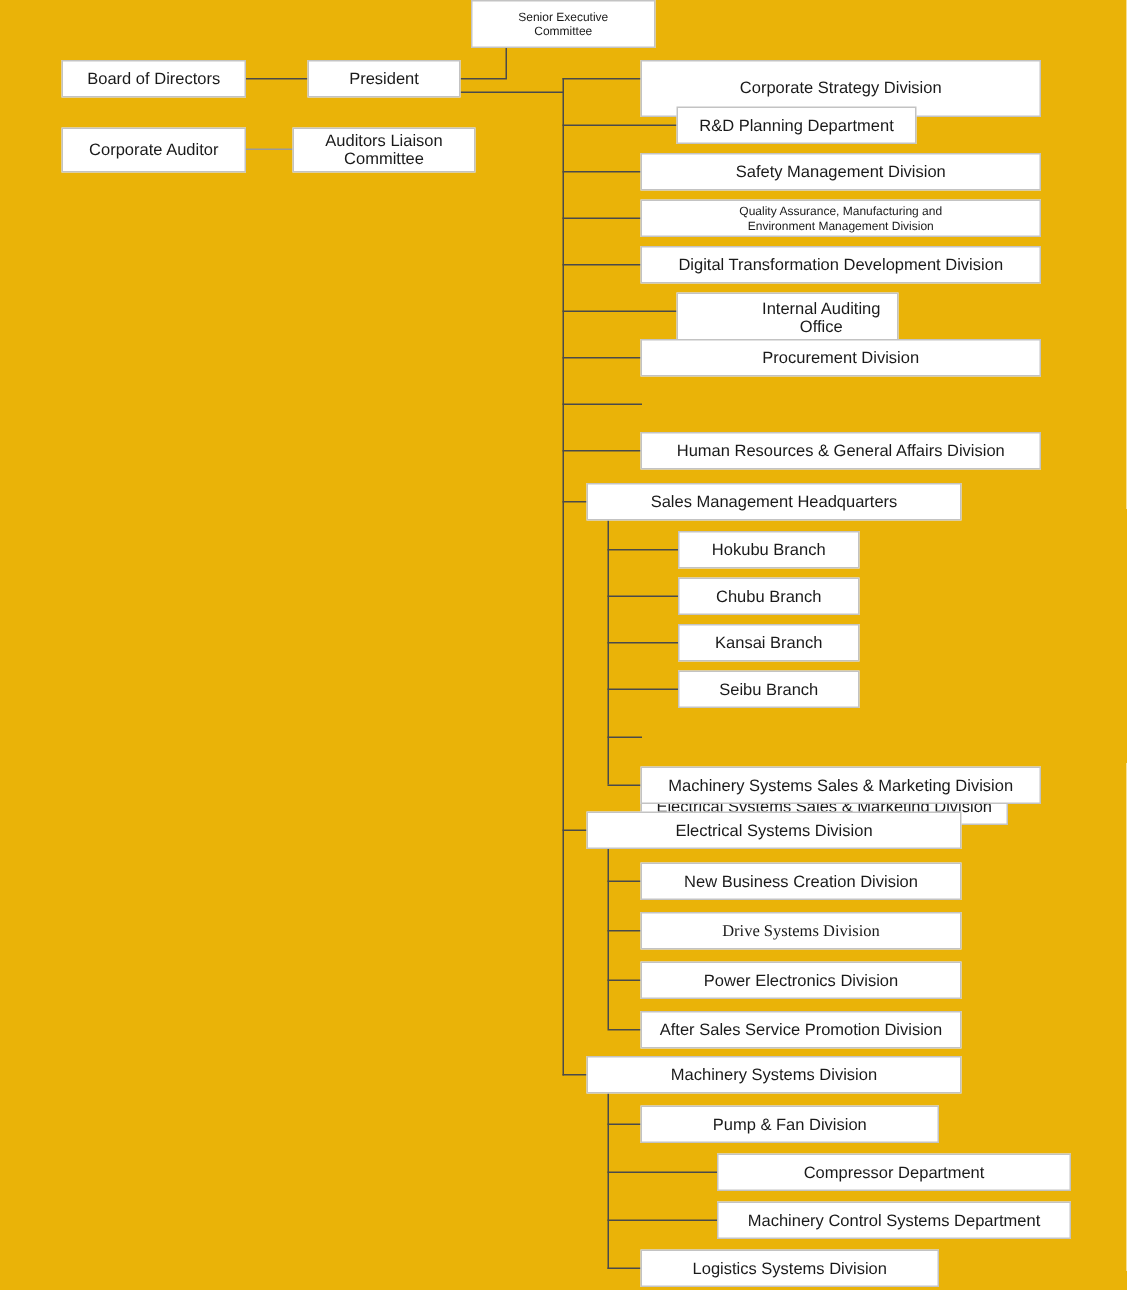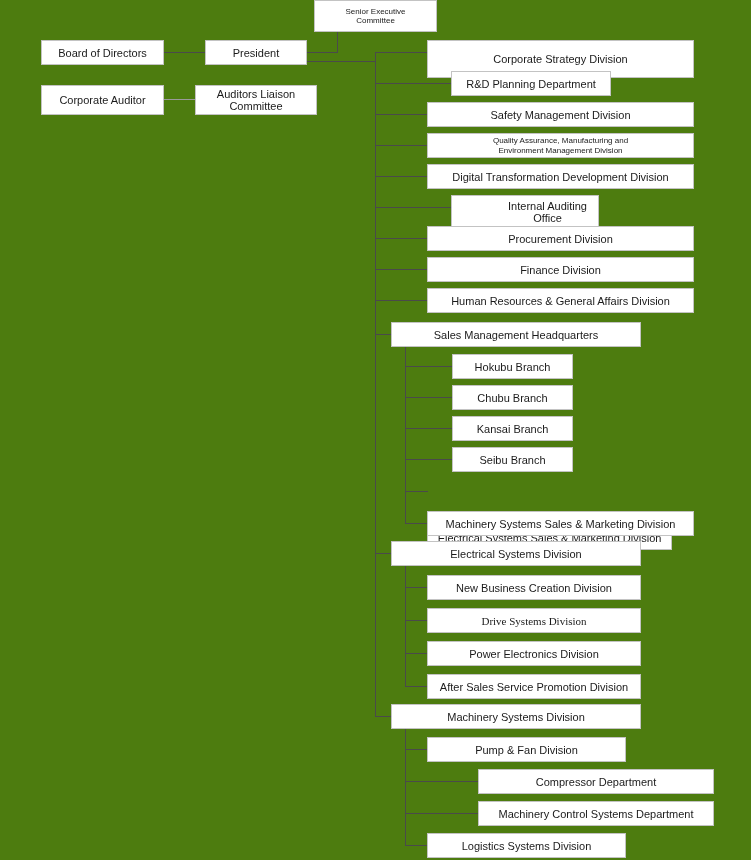--- a/index.html
+++ b/index.html
@@ -10,21 +10,21 @@
   }
   body {
     font-family: "Liberation Sans", sans-serif;
     color: #1a1a1a;
   }
   #chart {
     position: relative;
     width: 751px;
     height: 860px;
     overflow: hidden;
-    background: #4d7c0f;
+    background: #eab308;
   }
   .node {
     position: absolute;
     box-sizing: border-box;
     border: 1px solid #c3c3c3;
     background: #ffffff;
     display: flex;
     align-items: center;
     justify-content: center;
     text-align: center;
@@ -144,23 +144,20 @@
   </div>
 
   <div class="node" style="left:451px; top:195px; width:148px; height:33px;padding-left:48px;">
     <span class="label">Internal Auditing Office</span>
   </div>
 
   <div class="node" style="left:427px; top:226px; width:267px; height:25px;">
     <span class="label">Procurement Division</span>
   </div>
 
-  <div class="node" style="left:427px; top:257px; width:267px; height:25px;">
-    <span class="label">Finance Division</span>
-  </div>
 
   <div class="node" style="left:427px; top:288px; width:267px; height:25px;">
     <span class="label">Human Resources &amp; General Affairs Division</span>
   </div>
 
   <div class="node" style="left:391px; top:322px; width:250px; height:25px;">
     <span class="label">Sales Management Headquarters</span>
   </div>
 
   <div class="node" style="left:452px; top:354px; width:121px; height:25px;">

